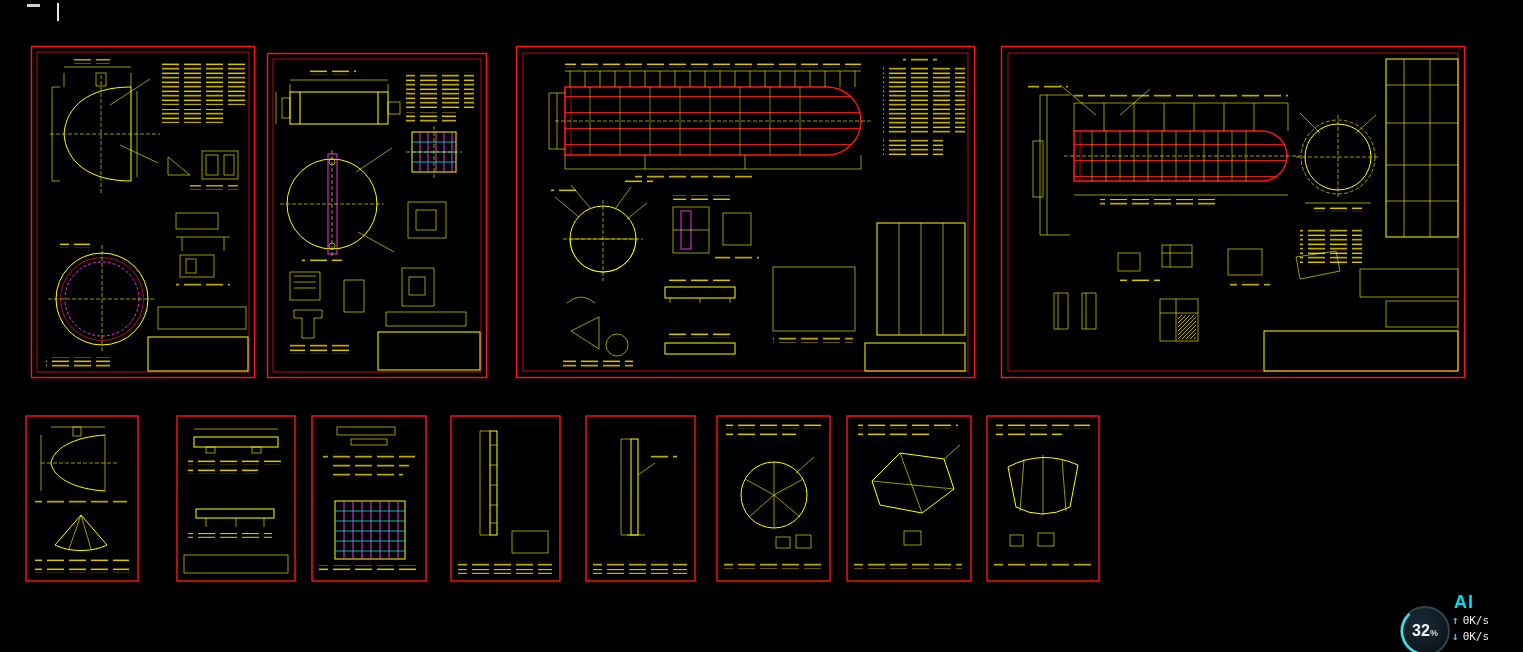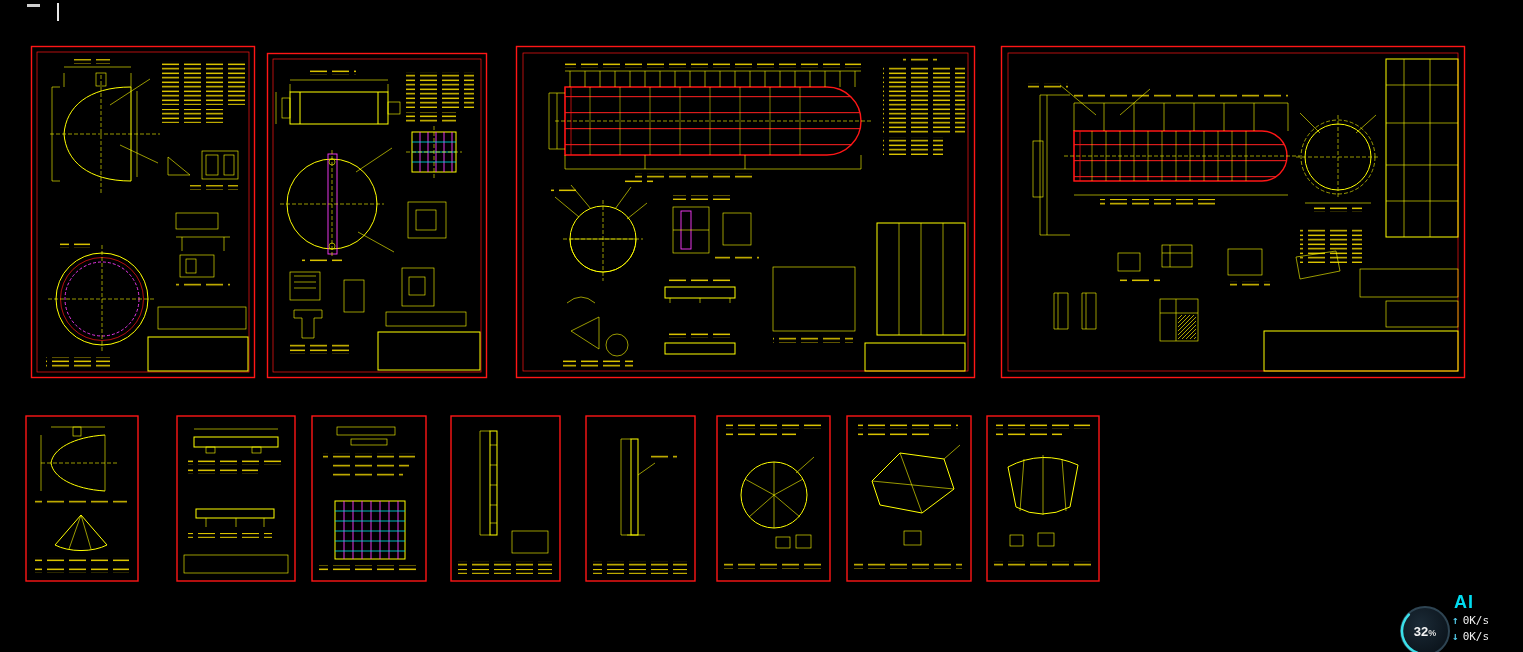--- a/index.html
+++ b/index.html
@@ -18,21 +18,21 @@
   .C{stroke:#00e6e6;stroke-width:.8;fill:none;}
   .M{stroke:#ff3cff;stroke-width:.9;fill:none;}
   .D{stroke-dasharray:4 2;}
   
   .widget{position:absolute;left:1396px;top:592px;width:127px;height:60px;}
   .ai{position:absolute;left:58px;top:0;color:#00dcf0;font-size:18px;font-weight:bold;letter-spacing:1px;text-align:center;}
   .badge{position:absolute;left:4px;top:14px;width:50px;height:50px;border-radius:50%;
     background:radial-gradient(circle at 40% 35%, #1b2a36 0%, #0c151d 75%);
     border:2px solid #2e4452;box-sizing:border-box;display:flex;align-items:center;justify-content:center;}
   .badge svg{position:absolute;left:-2px;top:-2px;}
-  .pv{color:#f4f4f4;font-size:13px;font-weight:bold;}
+  .pv{color:#f4f4f4;font-size:16px;font-weight:bold;}
   .pu{color:#d8d8d8;font-size:9px;font-weight:bold;margin-top:4px;}
   .speeds{position:absolute;left:56px;top:22px;display:flex;flex-direction:column;gap:3px;}
   .sprow{display:flex;align-items:center;gap:4px;
     font-family:"DejaVu Sans Mono", monospace;font-size:11px;color:#efefef;white-space:nowrap;}
   .arr{color:#4fc3e0;font-size:11px;font-weight:bold;line-height:1;}
 </style>
 </head>
 <body>
 
 <svg width="0" height="0" style="position:absolute">

